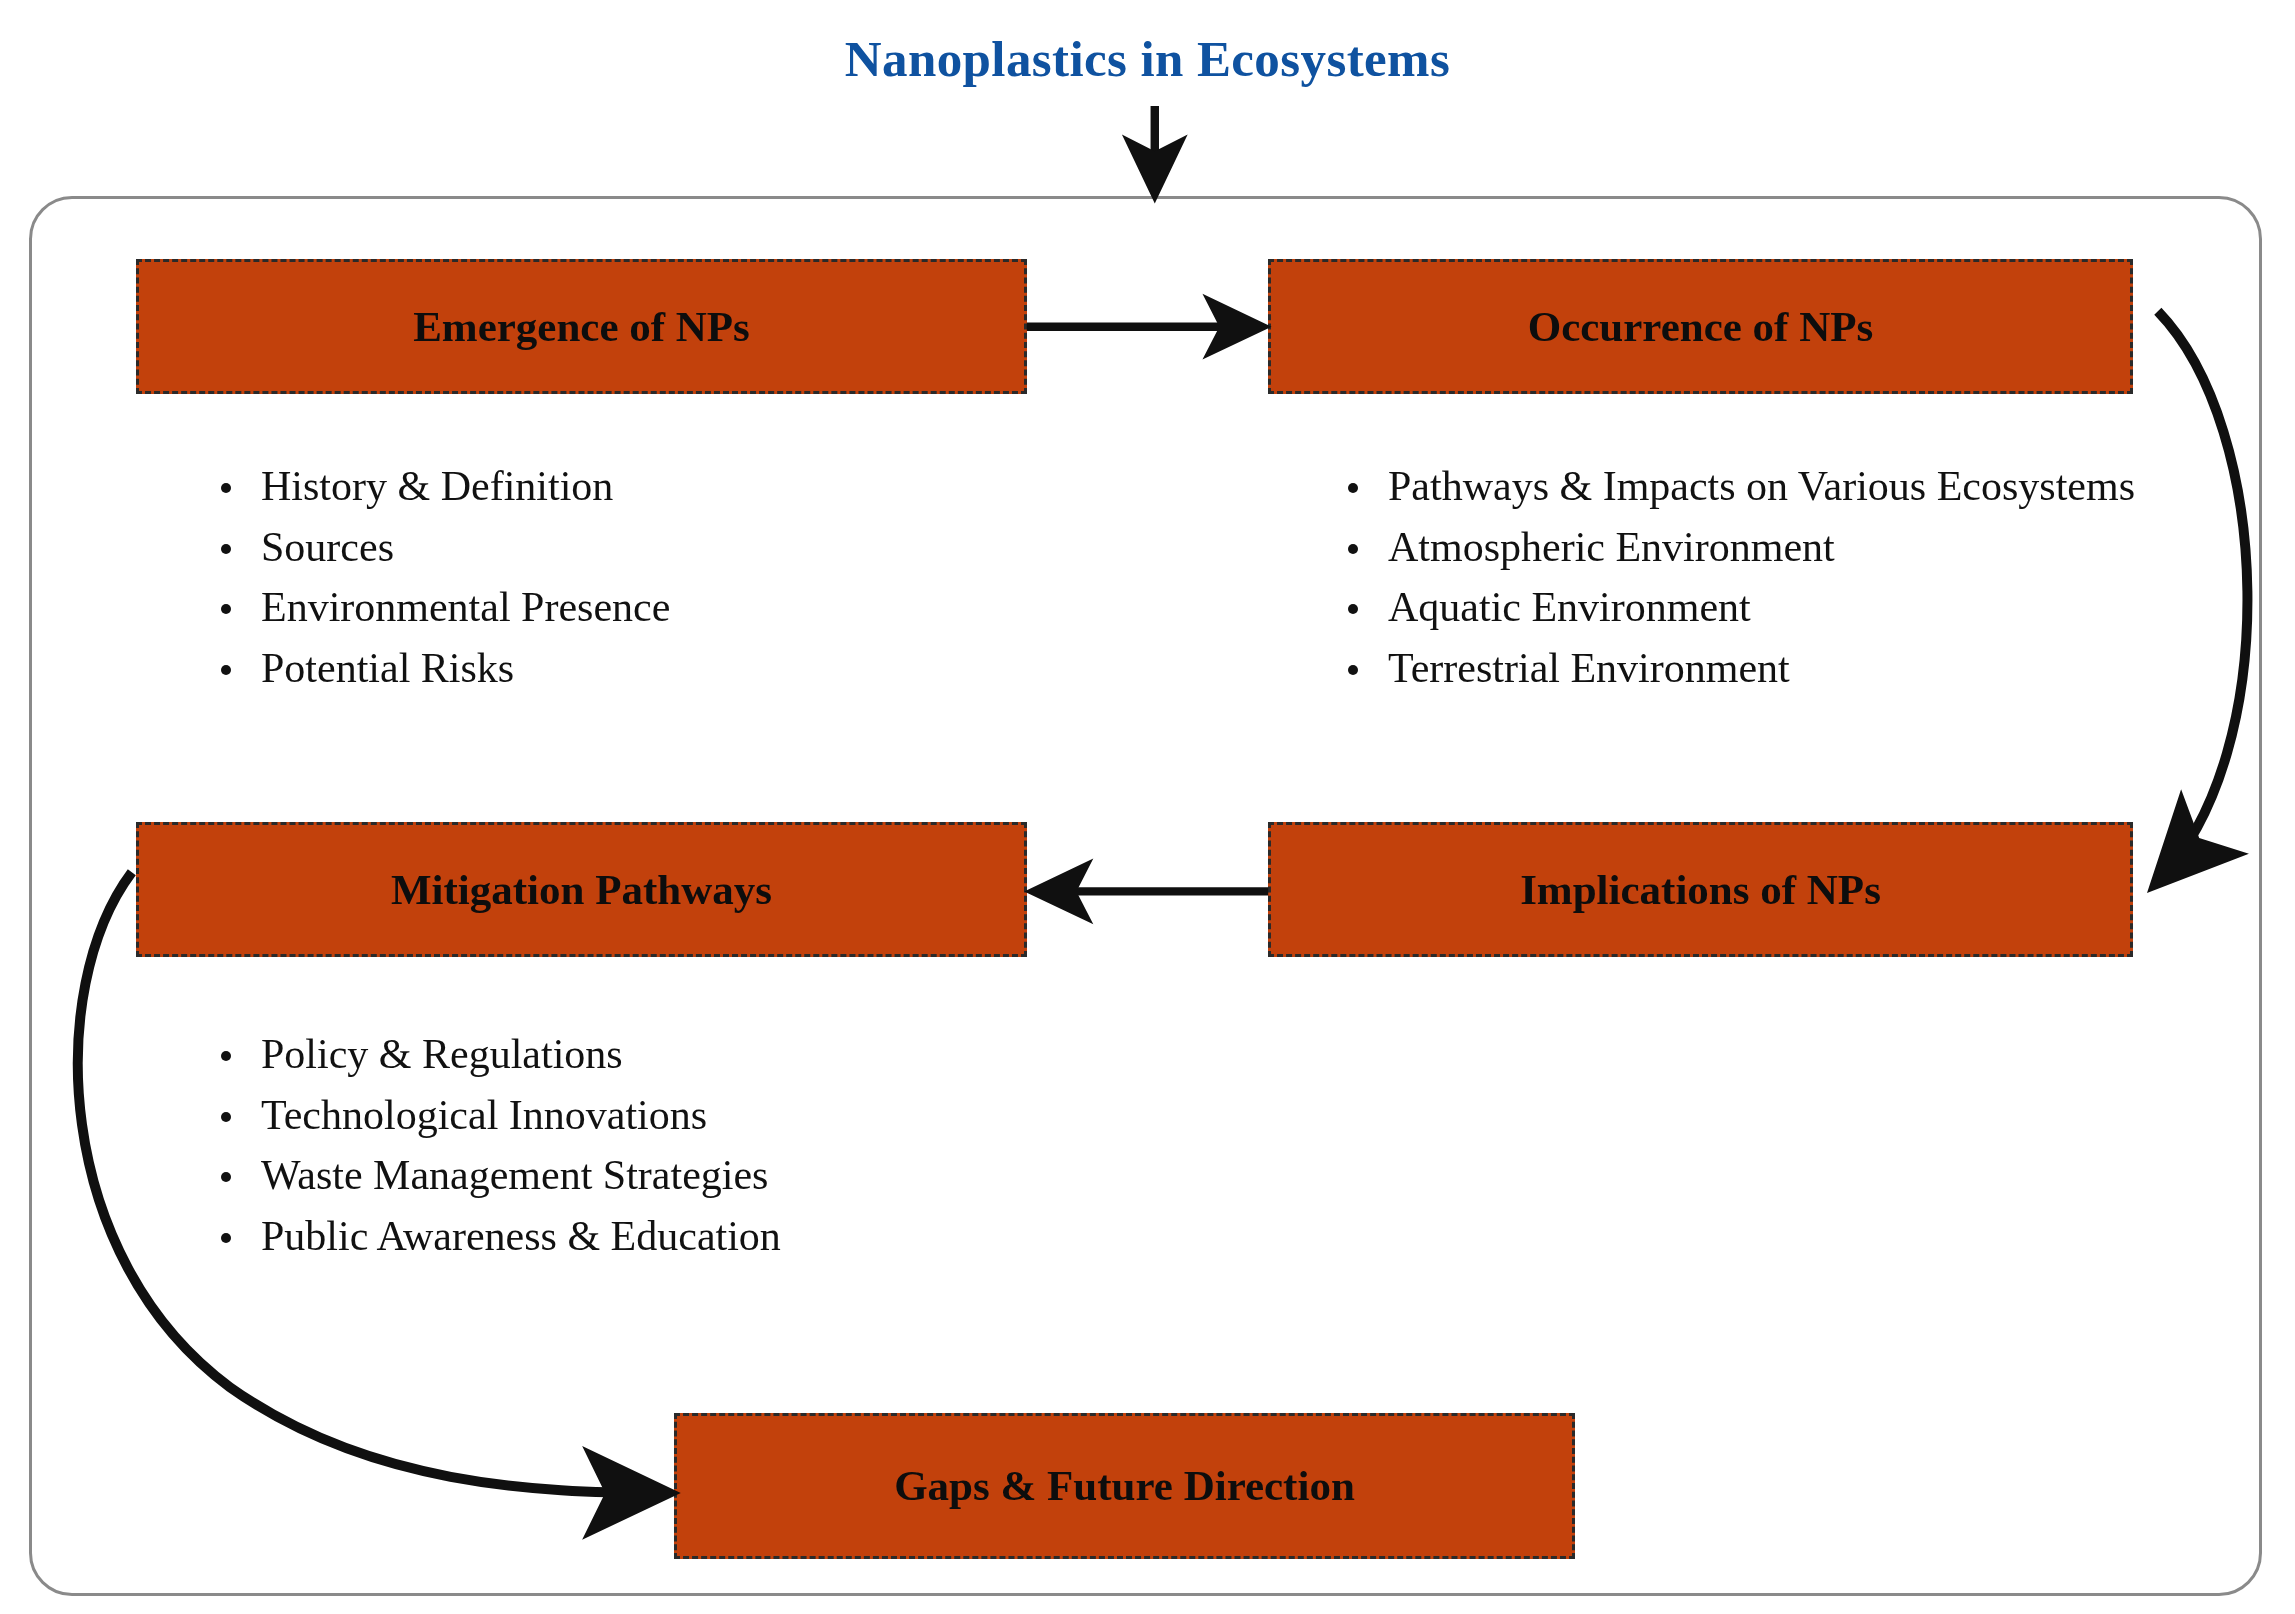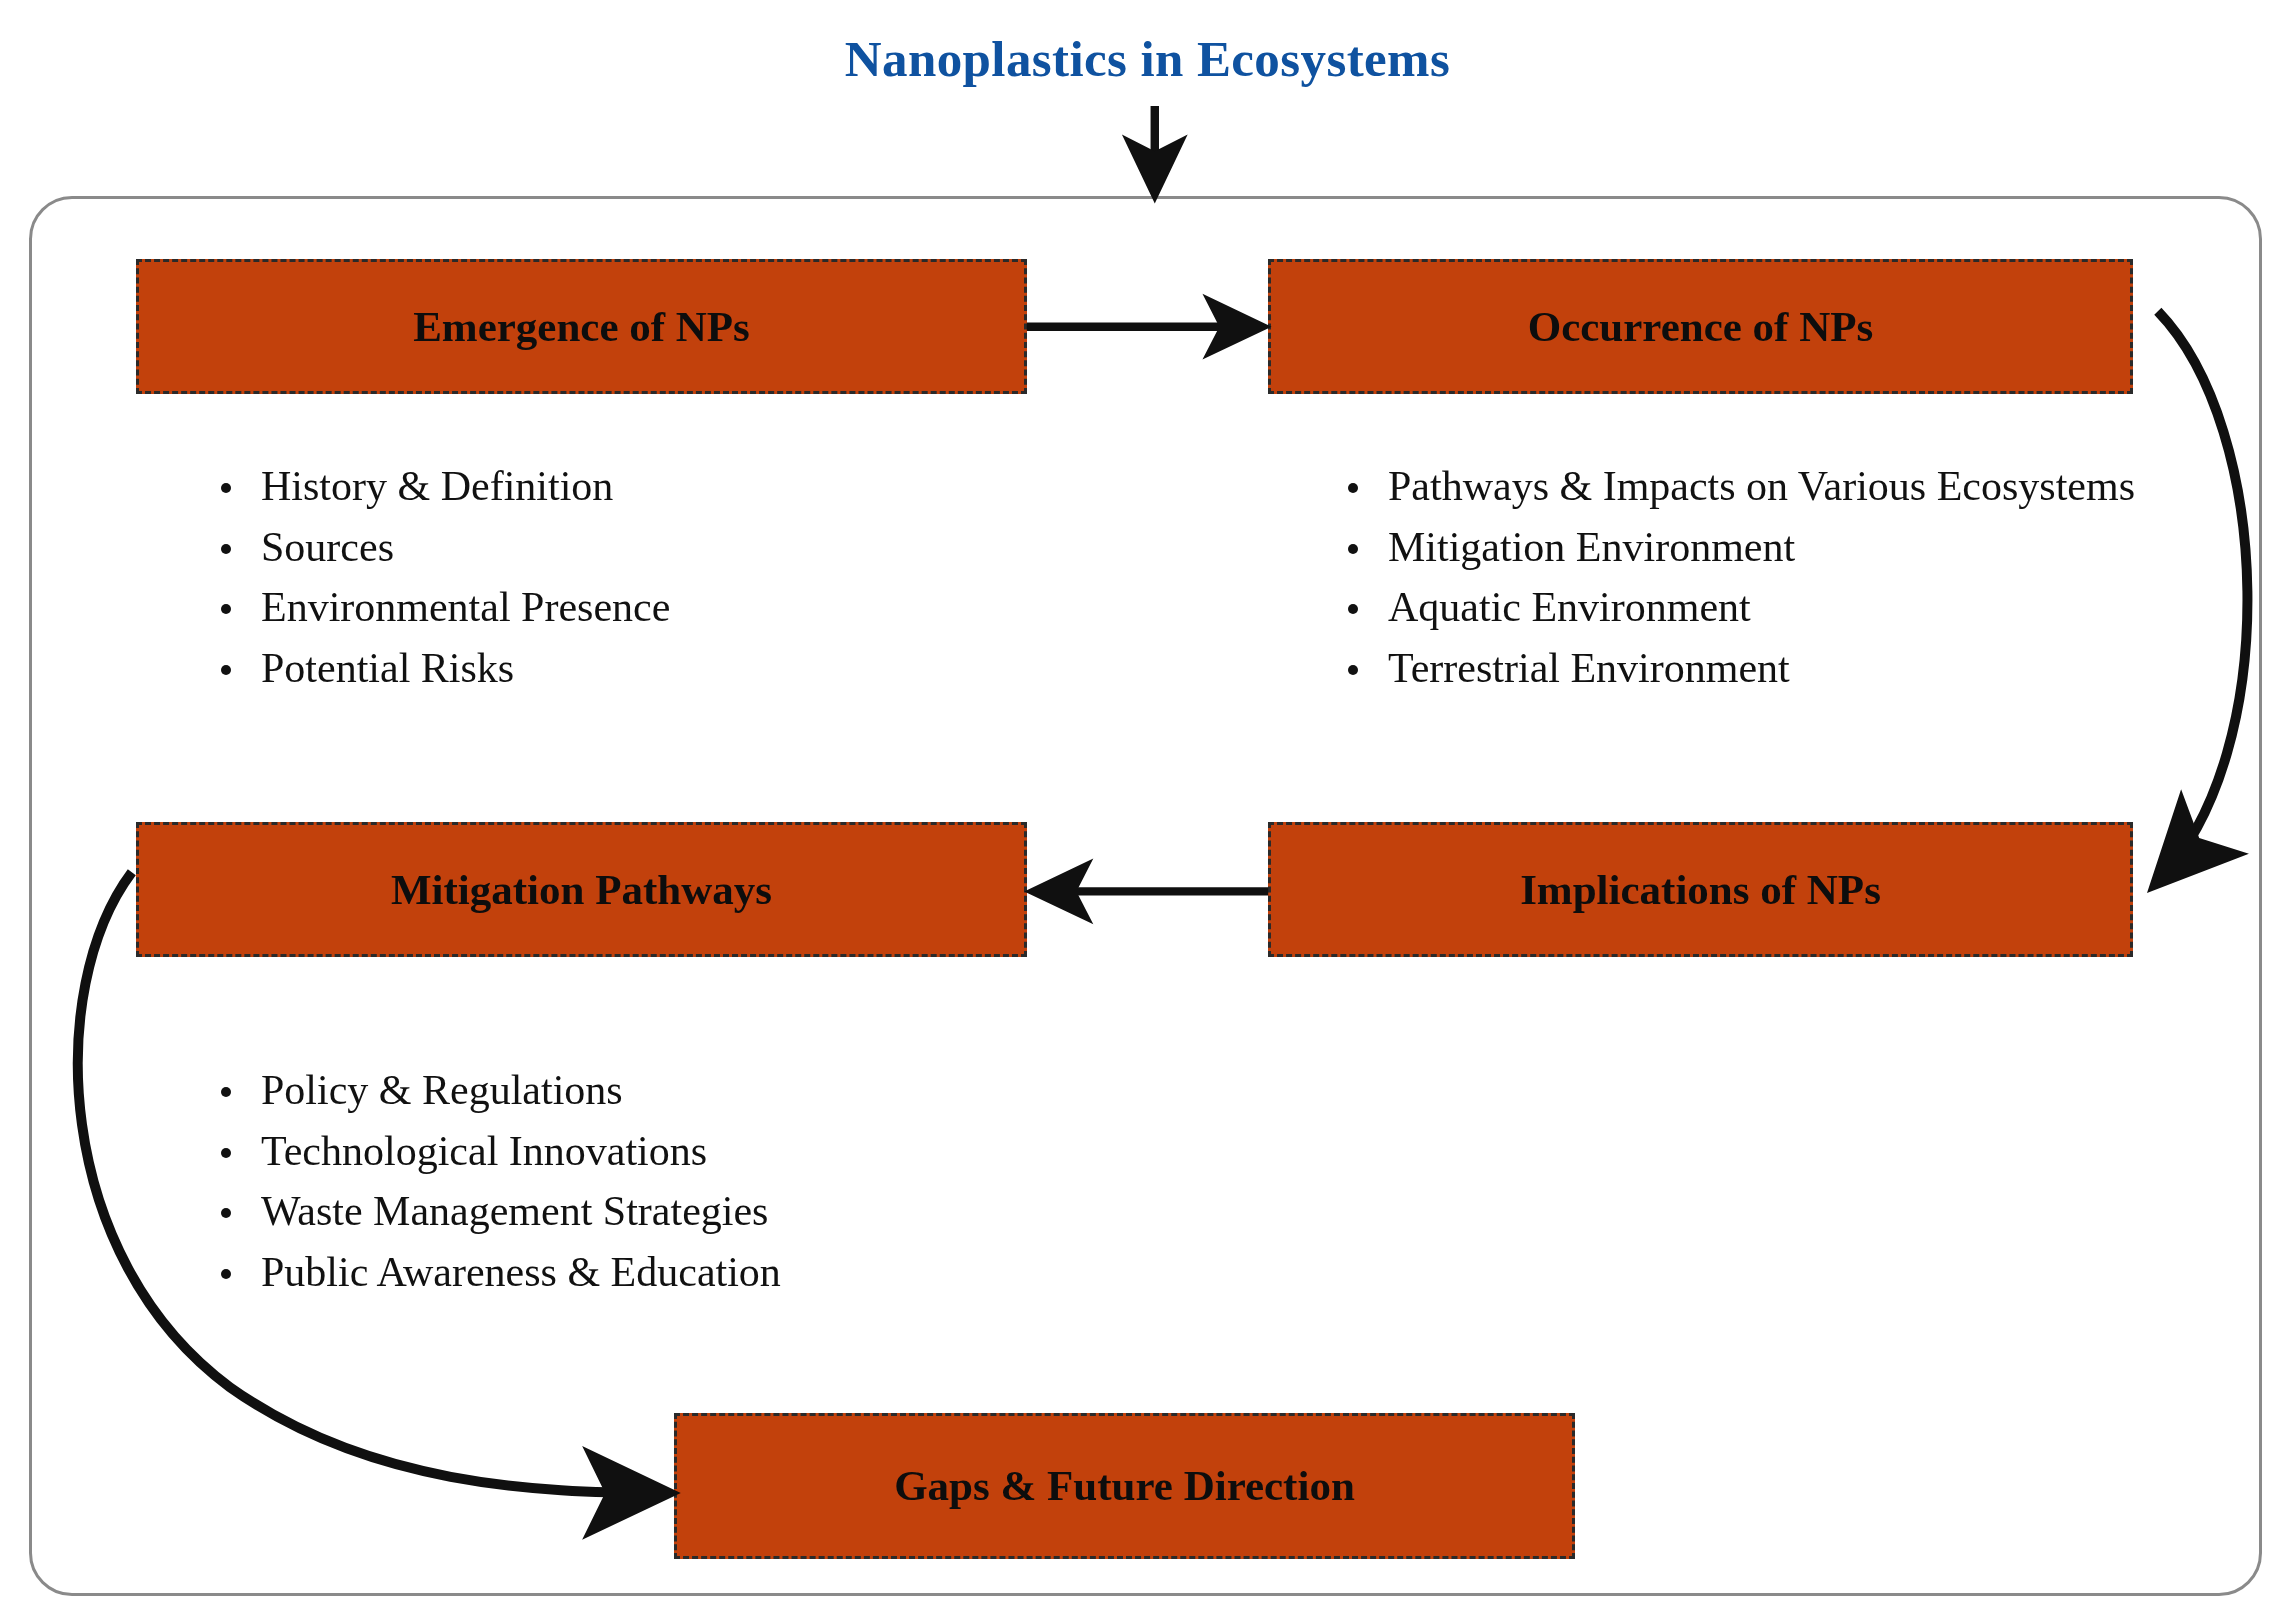--- a/index.html
+++ b/index.html
@@ -89,21 +89,21 @@
     position: absolute;
     left: 14px;
     top: 25px;
     width: 10px;
     height: 10px;
     background: #111111;
     border-radius: 50%;
   }
   #list-emergence    { left: 207px;  top: 458px;  width: 843px; }
   #list-occurrence   { left: 1334px; top: 458px;  width: 858px; }
-  #list-mitigation   { left: 207px;  top: 1026px; width: 782px; margin-top: 36px; }
+  #list-mitigation   { left: 207px;  top: 1026px; width: 782px; }
   #list-implications { left: 1334px; top: 1026px; width: 858px; }
 
   
   #arrows {
     position: absolute;
     left: 0;
     top: 0;
     width: 2295px;
     height: 1615px;
     pointer-events: none;
@@ -139,21 +139,21 @@
   </div>
 
   <ul class="bullet-list" id="list-emergence">
       <li>History &amp; Definition</li>
       <li>Sources</li>
       <li>Environmental Presence</li>
       <li>Potential Risks</li>
     </ul>
   <ul class="bullet-list" id="list-occurrence">
       <li>Pathways &amp; Impacts on Various Ecosystems</li>
-      <li>Mitigation Environment</li>
+      <li>Atmospheric Environment</li>
       <li>Aquatic Environment</li>
       <li>Terrestrial Environment</li>
     </ul>
   <ul class="bullet-list" id="list-mitigation">
       <li>Policy &amp; Regulations</li>
       <li>Technological Innovations</li>
       <li>Waste Management Strategies</li>
       <li>Public Awareness &amp; Education</li>
     </ul>
 

